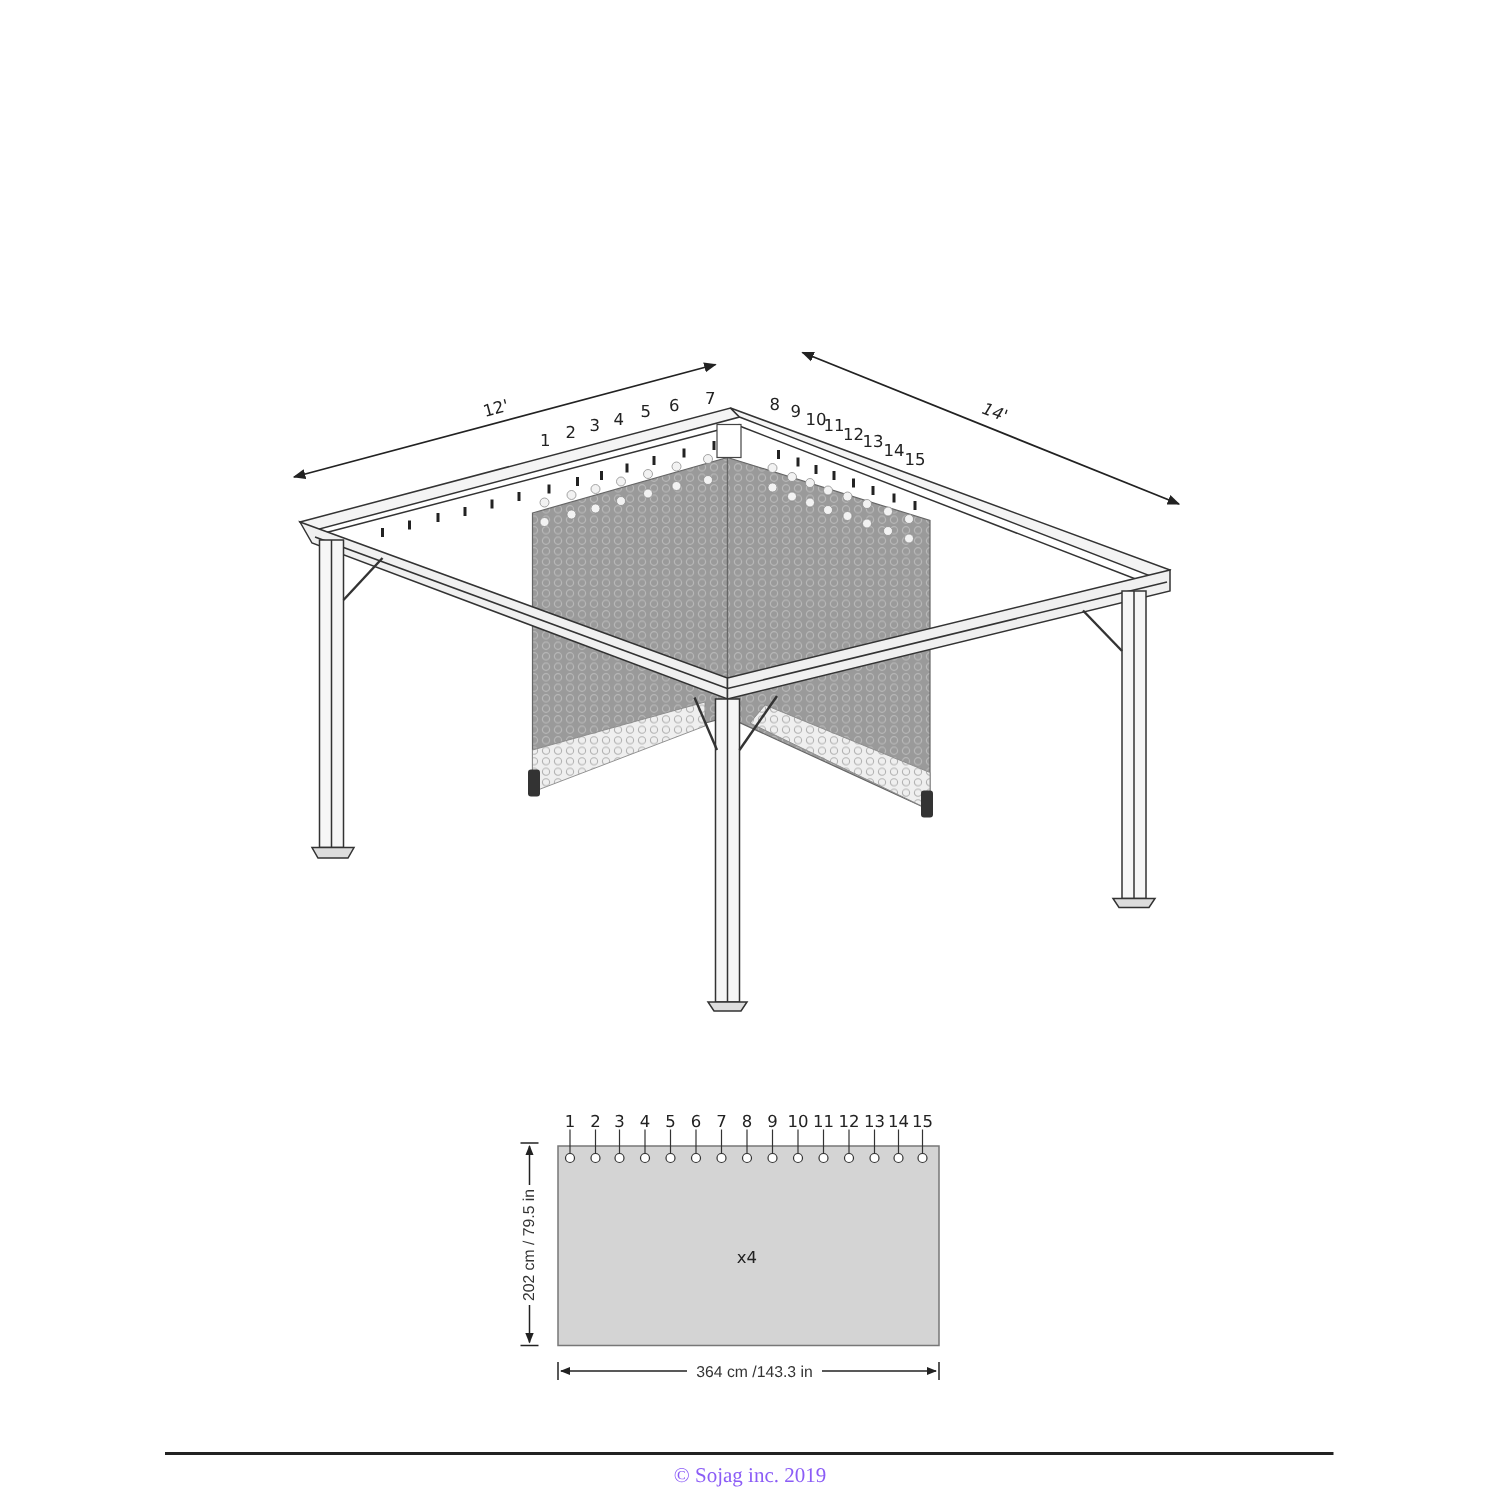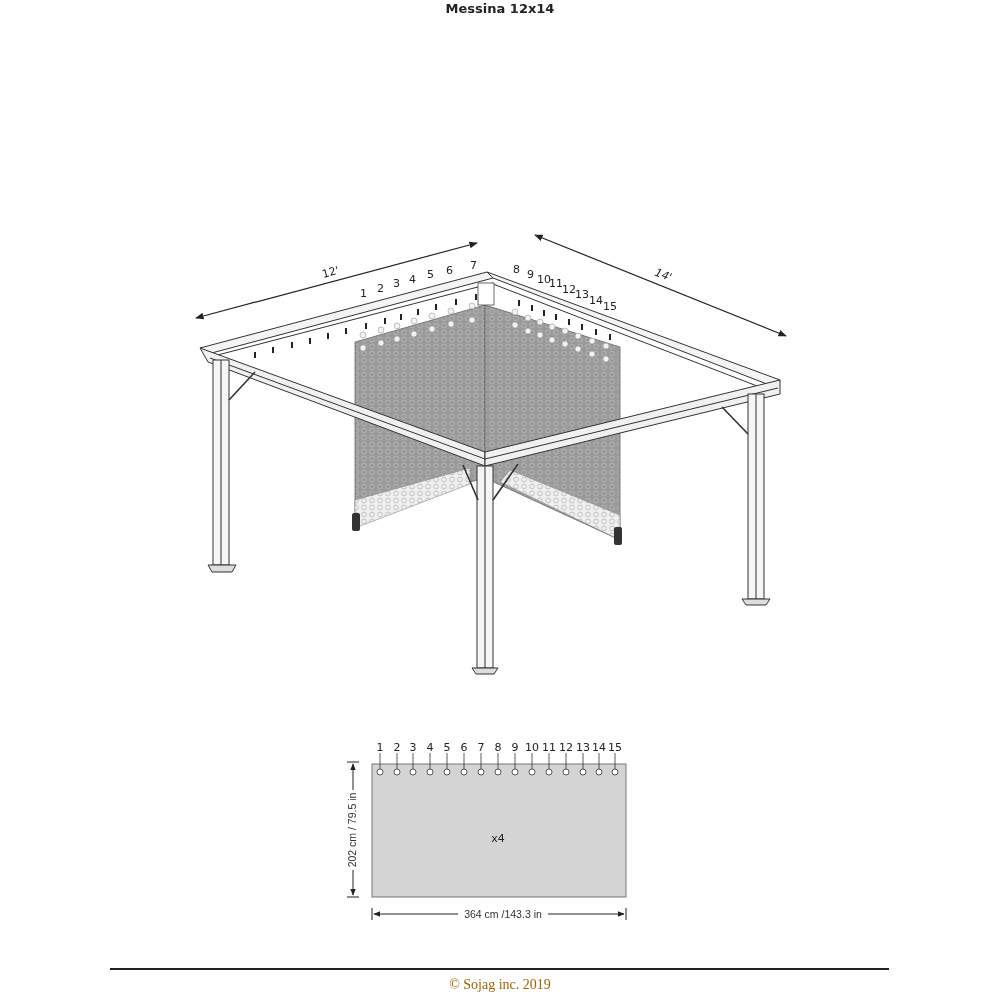--- a/index.html
+++ b/index.html
@@ -3,29 +3,28 @@
 <meta charset="utf-8">
 <style>
   html, body { margin: 0; padding: 0; background: #ffffff; }
   body { width: 1000px; height: 1000px; position: relative; overflow: hidden;
          font-family: "DejaVu Sans", sans-serif; color: #1a1a1a; }
   .title { position: absolute; top: 1px; left: 0; width: 1000px; text-align: center;
            font-weight: bold; font-size: 13px; line-height: 16px; color: #222; }
   .diagram { position: absolute; left: 0; top: 0; width: 1000px; height: 1000px; }
   .footer-line { position: absolute; left: 110px; top: 968px; width: 779px; height: 2px; background: #222; }
   .footer { position: absolute; top: 977px; left: 0; width: 1000px; text-align: center;
-            font-family: "Liberation Serif", serif; font-size: 14px; color: #a16207; }
+            font-family: "Liberation Serif", serif; font-size: 14px; color: #8b5cf6; }
   .lbl { font-family: "DejaVu Sans", sans-serif; font-size: 11px; fill: #222; }
   .dimlbl { font-family: "Liberation Sans", sans-serif; font-size: 10.5px; fill: #333; }
 </style>
 </head>
 <body>
 
 <div class="title">
-  <div>Messina 12x14</div>
 </div>
 
 <svg class="diagram" viewBox="0 0 1000 1000" xmlns="http://www.w3.org/2000/svg">
   <defs>
     <pattern id="mesh" width="8" height="7" patternUnits="userSpaceOnUse">
       <rect width="8" height="7" fill="#9a9a9a"></rect>
       <circle cx="4" cy="3.5" r="2.4" fill="none" stroke="#b8b8b8" stroke-width="0.8"></circle>
     </pattern>
     <pattern id="meshlight" width="8" height="7" patternUnits="userSpaceOnUse">
       <rect width="8" height="7" fill="#efefef"></rect>

